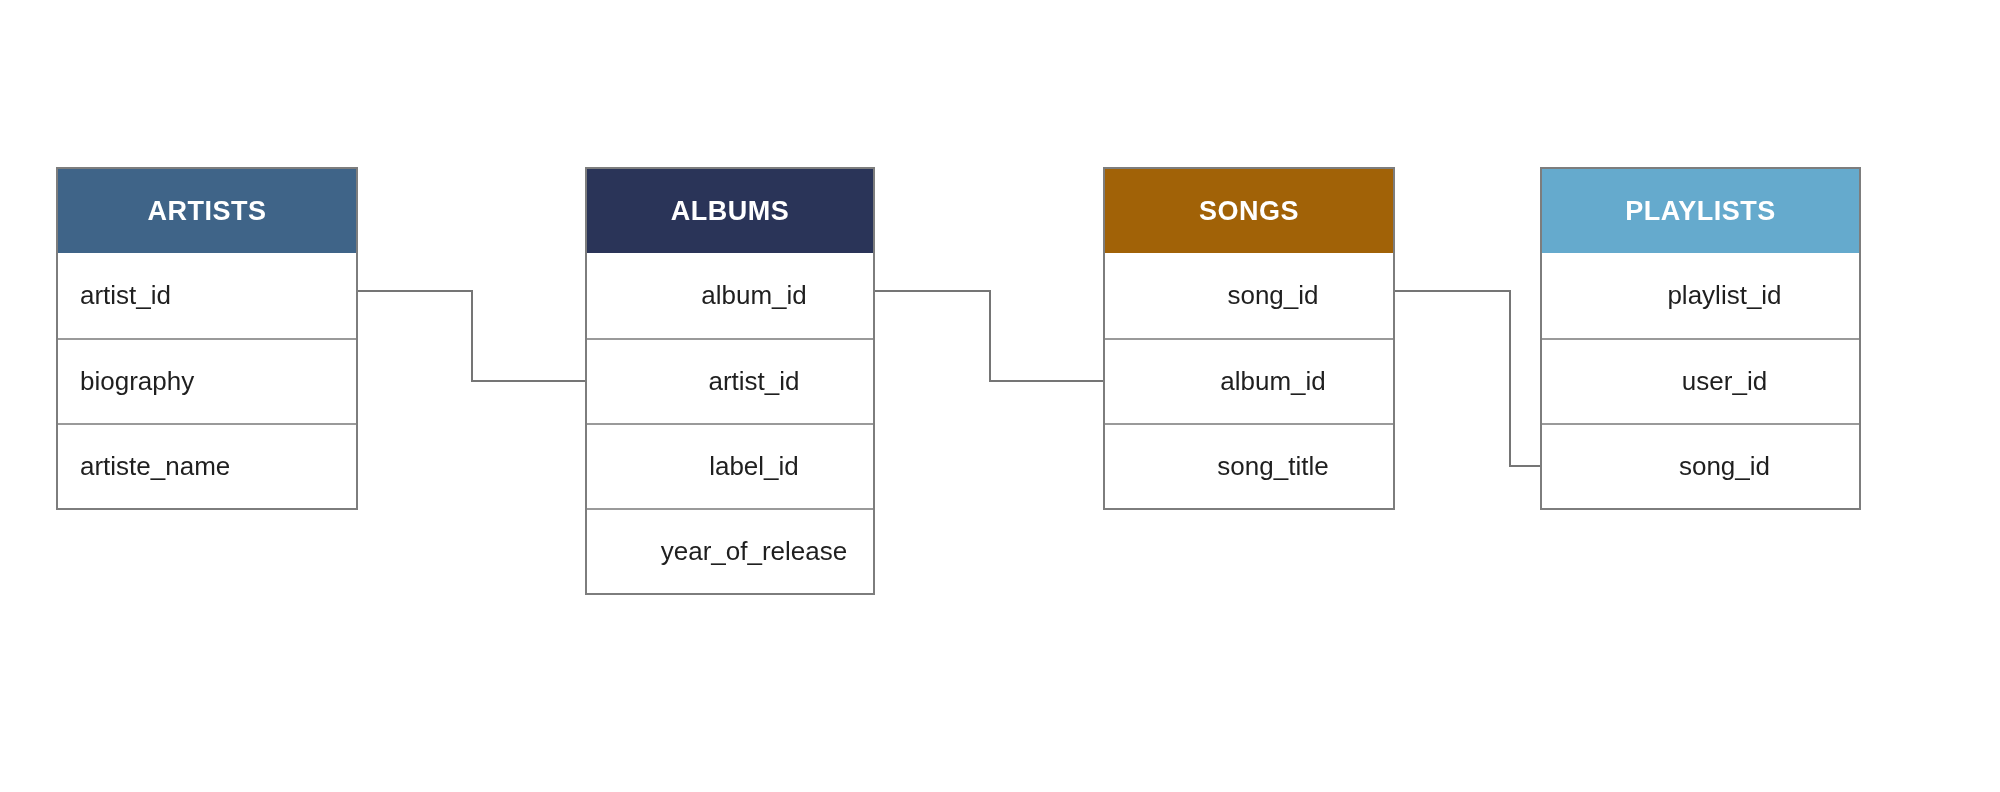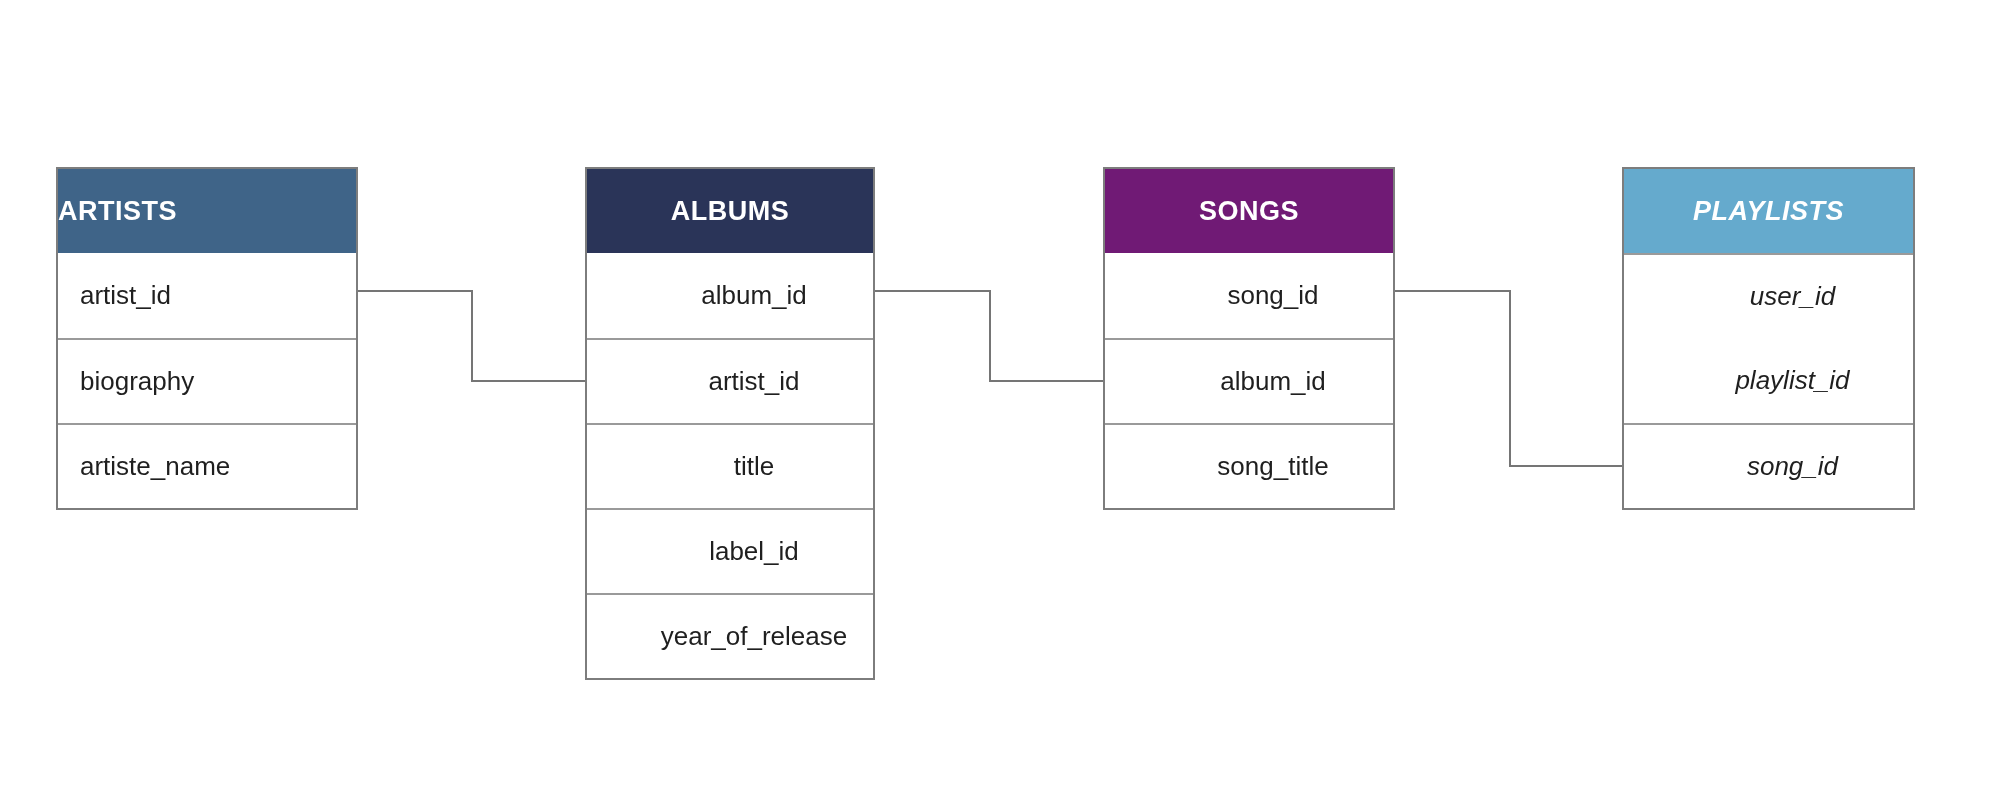--- a/index.html
+++ b/index.html
@@ -33,21 +33,21 @@
     display: flex;
     align-items: center;
     justify-content: center;
     color: #ffffff;
     font-weight: bold;
     font-size: 27px;
     letter-spacing: 0.5px;
     box-sizing: border-box;
   }
   .entity-header.align-left {
-    justify-content: flex-start;
+    justify-content: center;
   }
   .entity-row {
     height: 85px;
     display: flex;
     align-items: center;
     justify-content: center;
     font-size: 26px;
     color: #1f1f1f;
     border-top: 2px solid #9a9a9a;
     box-sizing: border-box;
@@ -55,21 +55,21 @@
     padding-left: 48px;
   }
   .entity-row.align-left {
     justify-content: flex-start;
     padding-left: 22px;
   }
   
   #t-artists   { left: 56px;   top: 167px; width: 302px; }
   #t-albums    { left: 585px;  top: 167px; width: 290px; }
   #t-songs     { left: 1103px; top: 167px; width: 292px; }
-  #t-playlists { left: 1622px; top: 167px; width: 293px; font-style: italic; }
+  #t-playlists { left: 1540px; top: 167px; width: 321px; }
 </style>
 </head>
 <body>
 
 <div class="canvas">
 
   <svg class="connector-layer" viewBox="0 0 2000 792" xmlns="http://www.w3.org/2000/svg">
     <path d="M 358 291 H 472 V 381 H 585" fill="none" stroke-width="2" stroke="#757575"></path>
     <path d="M 875 291 H 990 V 381 H 1103" fill="none" stroke-width="2" stroke="#757575"></path>
     <path d="M 1395 291 H 1510 V 466 H 1622" fill="none" stroke-width="2" stroke="#757575"></path>
@@ -83,36 +83,35 @@
     <div class="entity-row align-left">biography</div>
     <div class="entity-row align-left">artiste_name</div>
   </div>
 
   <div class="entity" id="t-albums">
     <div class="entity-header" style="background-color: rgb(42, 52, 88);">
       <span>ALBUMS</span>
     </div>
     <div class="entity-row" style="border-top:none">album_id</div>
     <div class="entity-row">artist_id</div>
-    <div class="entity-row">title</div>
     <div class="entity-row">label_id</div>
     <div class="entity-row">year_of_release</div>
   </div>
 
   <div class="entity" id="t-songs">
-    <div class="entity-header" style="background-color: #701a75;">
+    <div class="entity-header" style="background-color: #a16207;">
       <span>SONGS</span>
     </div>
     <div class="entity-row" style="border-top:none">song_id</div>
     <div class="entity-row">album_id</div>
     <div class="entity-row">song_title</div>
   </div>
 
   <div class="entity" id="t-playlists">
     <div class="entity-header" style="background-color: rgb(101, 170, 205);">
       <span>PLAYLISTS</span>
     </div>
+    <div class="entity-row" style="border-top:none">playlist_id</div>
     <div class="entity-row">user_id</div>
-    <div class="entity-row" style="border-top:none">playlist_id</div>
     <div class="entity-row">song_id</div>
   </div>
 
 </div>
 
 </body></html>

